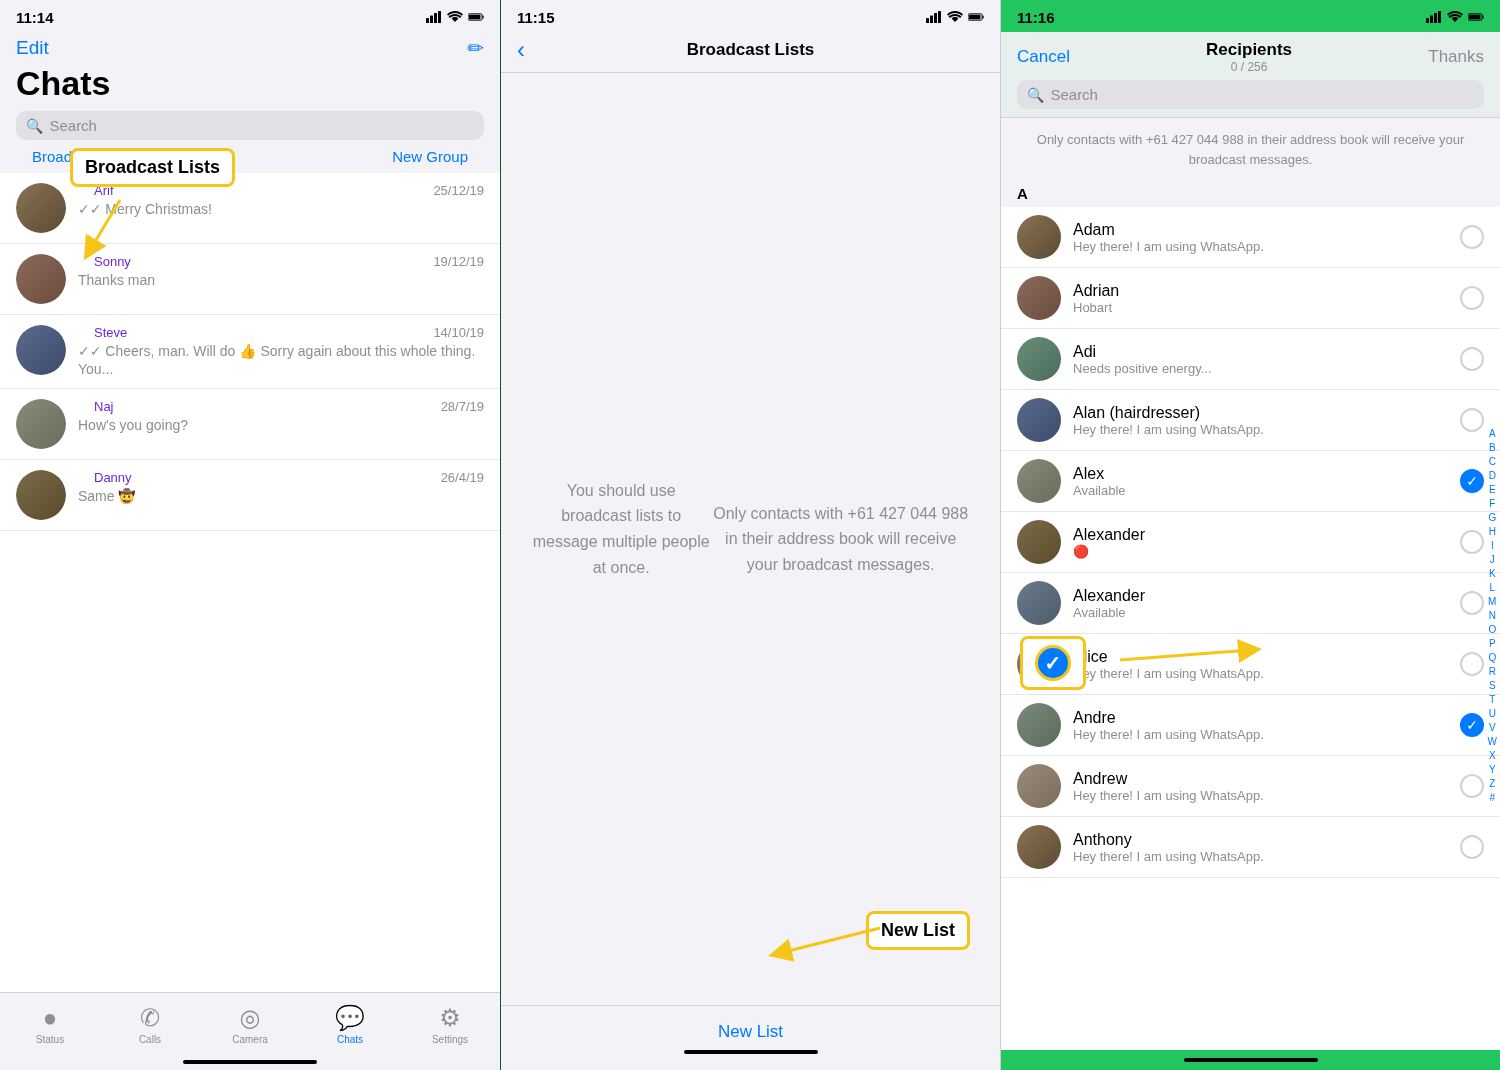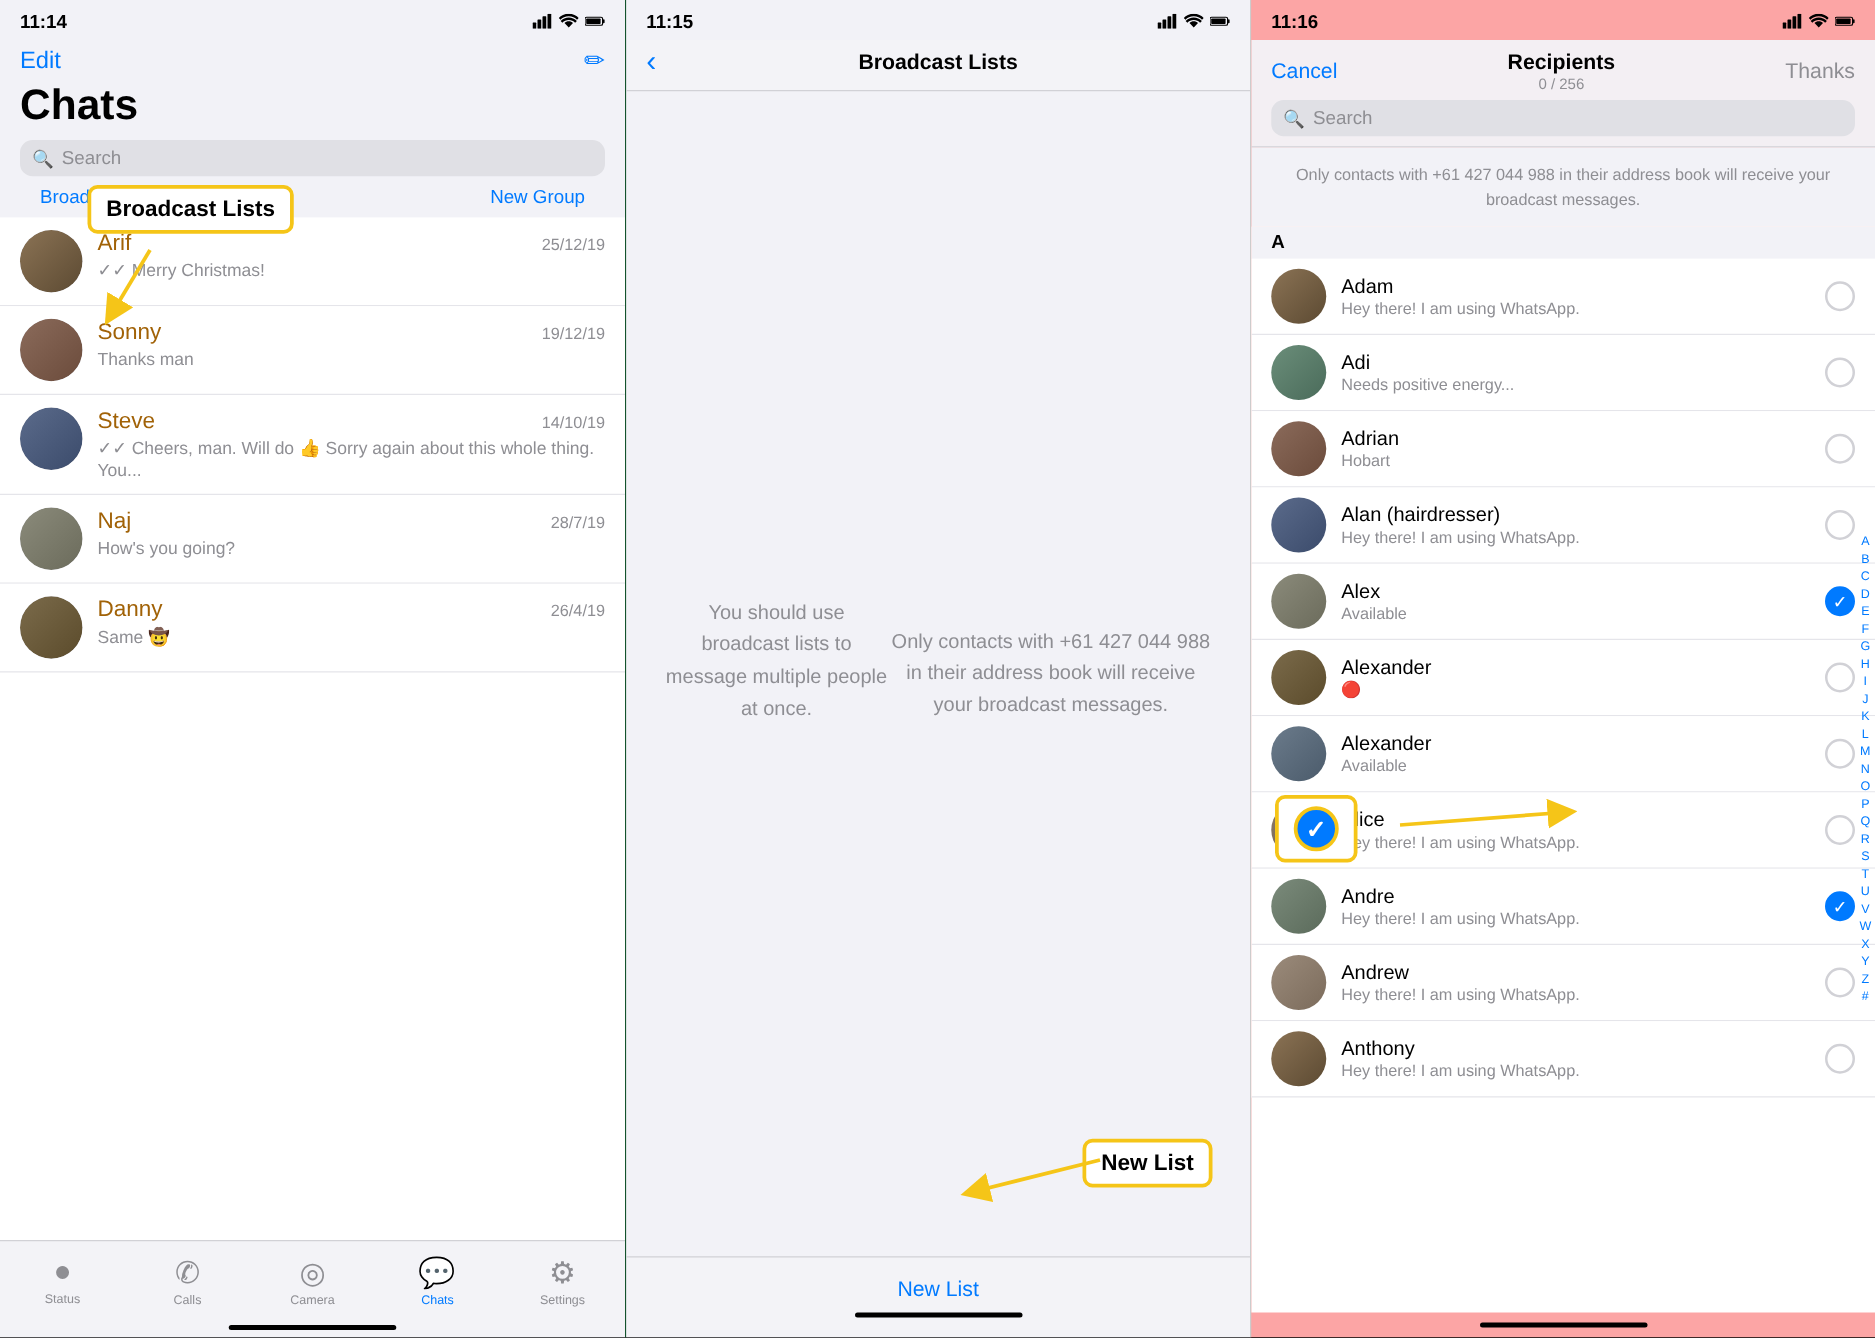--- a/index.html
+++ b/index.html
@@ -138,23 +138,24 @@
 
     .chat-content {
       flex: 1;
     }
     .chat-name-row {
       display: flex;
       justify-content: space-between;
       align-items: baseline;
     }
     .chat-name {
-      font-size: 18px;
+      font-size: 13px;
       font-weight: 400;
-      color: #a16207;
+      color: #6d28d9;
+      margin-left: 16px;
     }
     .chat-time {
       font-size: 13px;
       color: #8e8e93;
     }
     .chat-preview {
       font-size: 14px;
       color: #8e8e93;
       margin-top: 2px;
       line-height: 1.3;
@@ -259,21 +260,21 @@
     .broadcast-home-indicator {
       height: 4px;
       width: 134px;
       background: #000;
       border-radius: 2px;
       margin: 8px auto 0;
     }
 
     
     .panel-recipients {
-      background: #fca5a5;
+      background: #22c55e;
       border-left: 1px solid #ccc;
     }
     .recipients-header {
       background: rgba(242,242,247,0.95);
       border-bottom: 1px solid #d1d1d6;
       padding: 8px 16px 8px;
     }
     .recipients-topbar {
       display: flex;
       justify-content: space-between;
@@ -683,32 +684,32 @@
       <div id="contacts-container">
           <div class="contact-item">
     <div class="contact-avatar ca-1"></div>
     <div class="contact-info">
       <div class="contact-name">Adam</div>
       <div class="contact-status">Hey there! I am using WhatsApp.</div>
     </div>
     <div class="contact-select"></div>
   </div>
           <div class="contact-item">
+    <div class="contact-avatar ca-3"></div>
+    <div class="contact-info">
+      <div class="contact-name">Adrian</div>
+      <div class="contact-status">Hobart</div>
+    </div>
+    <div class="contact-select"></div>
+  </div>
+          <div class="contact-item">
     <div class="contact-avatar ca-2"></div>
     <div class="contact-info">
       <div class="contact-name">Adi</div>
       <div class="contact-status">Needs positive energy...</div>
-    </div>
-    <div class="contact-select"></div>
-  </div>
-          <div class="contact-item">
-    <div class="contact-avatar ca-3"></div>
-    <div class="contact-info">
-      <div class="contact-name">Adrian</div>
-      <div class="contact-status">Hobart</div>
     </div>
     <div class="contact-select"></div>
   </div>
           <div class="contact-item">
     <div class="contact-avatar ca-4"></div>
     <div class="contact-info">
       <div class="contact-name">Alan (hairdresser)</div>
       <div class="contact-status">Hey there! I am using WhatsApp.</div>
     </div>
     <div class="contact-select"></div>

